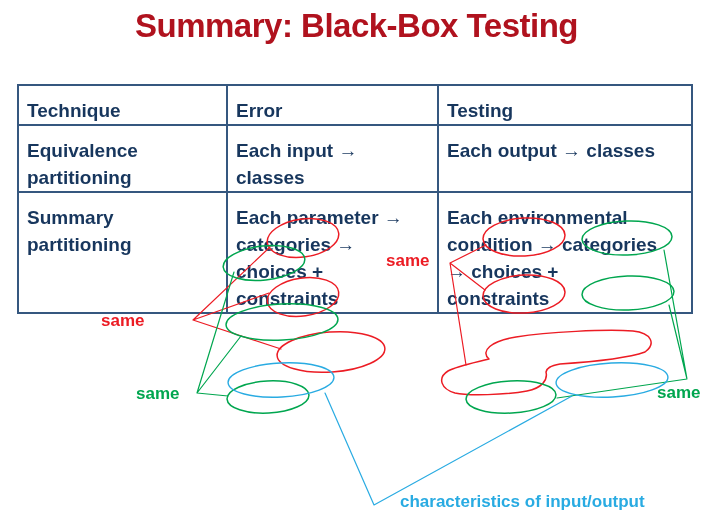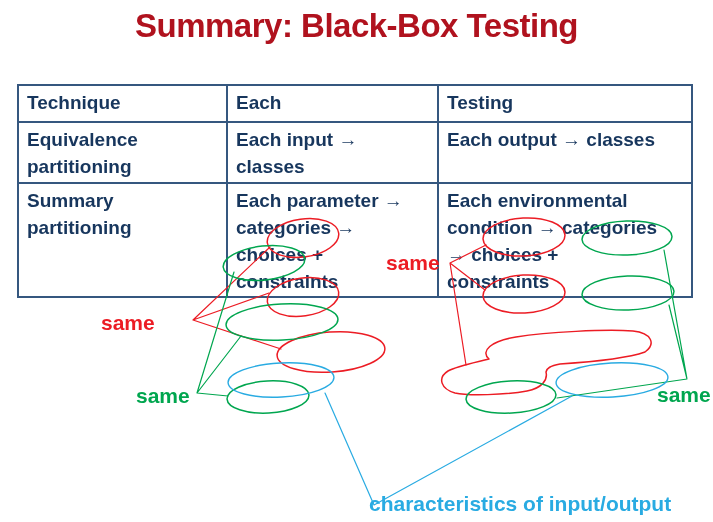--- a/index.html
+++ b/index.html
@@ -16,64 +16,64 @@
   #summary-table{
     position:absolute;left:17px;top:84px;width:674px;
     border-collapse:collapse;table-layout:fixed;
   }
   #summary-table col.c1{width:209px}
   #summary-table col.c2{width:211px}
   #summary-table col.c3{width:254px}
   #summary-table th,#summary-table td{
     border:2px solid var(--table-border);
     color:var(--table-text);font-weight:bold;font-size:19px;line-height:27px;
-    text-align:left;vertical-align:top;padding:3px 8px 0 8px;
+    text-align:left;vertical-align:top;padding:11px 8px 0 8px;
     white-space:pre-line;overflow:hidden;
   }
   tr.r-header{height:37px}
   tr.r-error{height:37px}
   tr.r-scenario{height:57px}
   tr.r-equiv{height:61px}
   tr.r-decision{height:57px}
   tr.r-category{height:114px}
   
   #overlay{position:absolute;left:0;top:0;width:713px;height:522px;pointer-events:none;}
   #overlay *{fill:none;stroke-linecap:round;stroke-linejoin:round;}
   .st-red{stroke:var(--annotation-red);stroke-width:1.5;}
   .st-green{stroke:var(--annotation-green);stroke-width:1.5;}
   .st-blue{stroke:var(--annotation-blue);stroke-width:1.4;}
   .thin{stroke-width:1.2;}
   
-  .lbl{position:absolute;font-size:21px;font-weight:bold;white-space:nowrap;}
+  .lbl{position:absolute;font-size:17px;font-weight:bold;white-space:nowrap;}
   .lbl-red{color:var(--annotation-red);}
   .lbl-green{color:var(--annotation-green);}
   .lbl-blue{color:var(--annotation-blue);}
   #same-red-left{left:101px;top:311px;}
   #same-red-middle{left:386px;top:251px;}
   #same-green-left{left:136px;top:384px;}
   #same-green-right{left:657px;top:383px;}
-  #footnote{left:369px;top:492px;}
+  #footnote{left:400px;top:492px;}
 </style>
 </head>
 <body>
 
 <div id="screen">
 
   <div id="slide-title">Summary: Black-Box Testing</div>
 
   <table id="summary-table">
     <colgroup>
         <col class="c1">
         <col class="c2">
         <col class="c3">
       </colgroup>
     <tbody>
         <tr class="r-header">
       <th>Technique</th>
-      <th>Each</th>
+      <th>Error</th>
       <th>Testing</th>
     </tr>
     <tr class="r-equiv">
       <td>Equivalence
 partitioning</td>
       <td>Each input →
 classes</td>
       <td>Each output → classes</td>
     </tr>
     <tr class="r-category">

